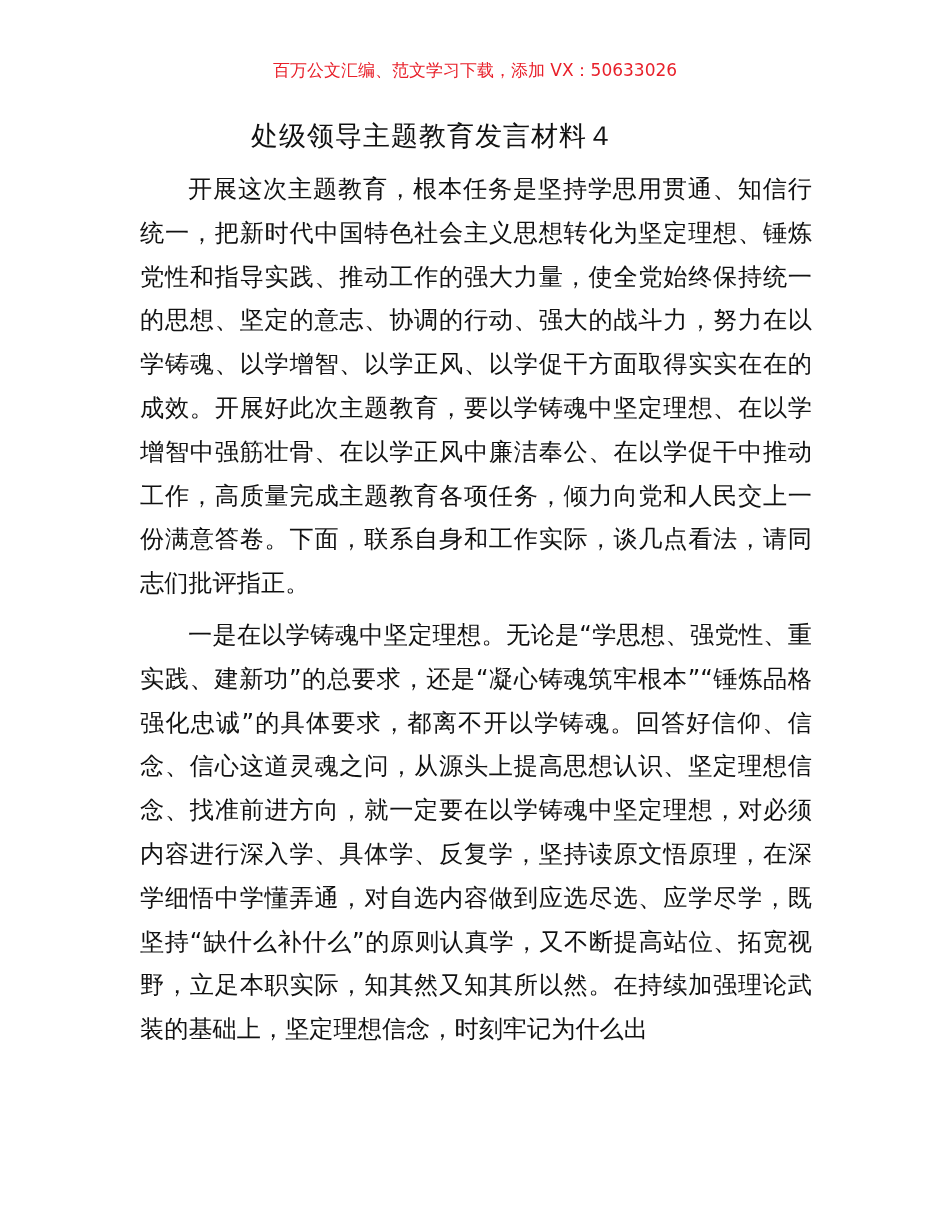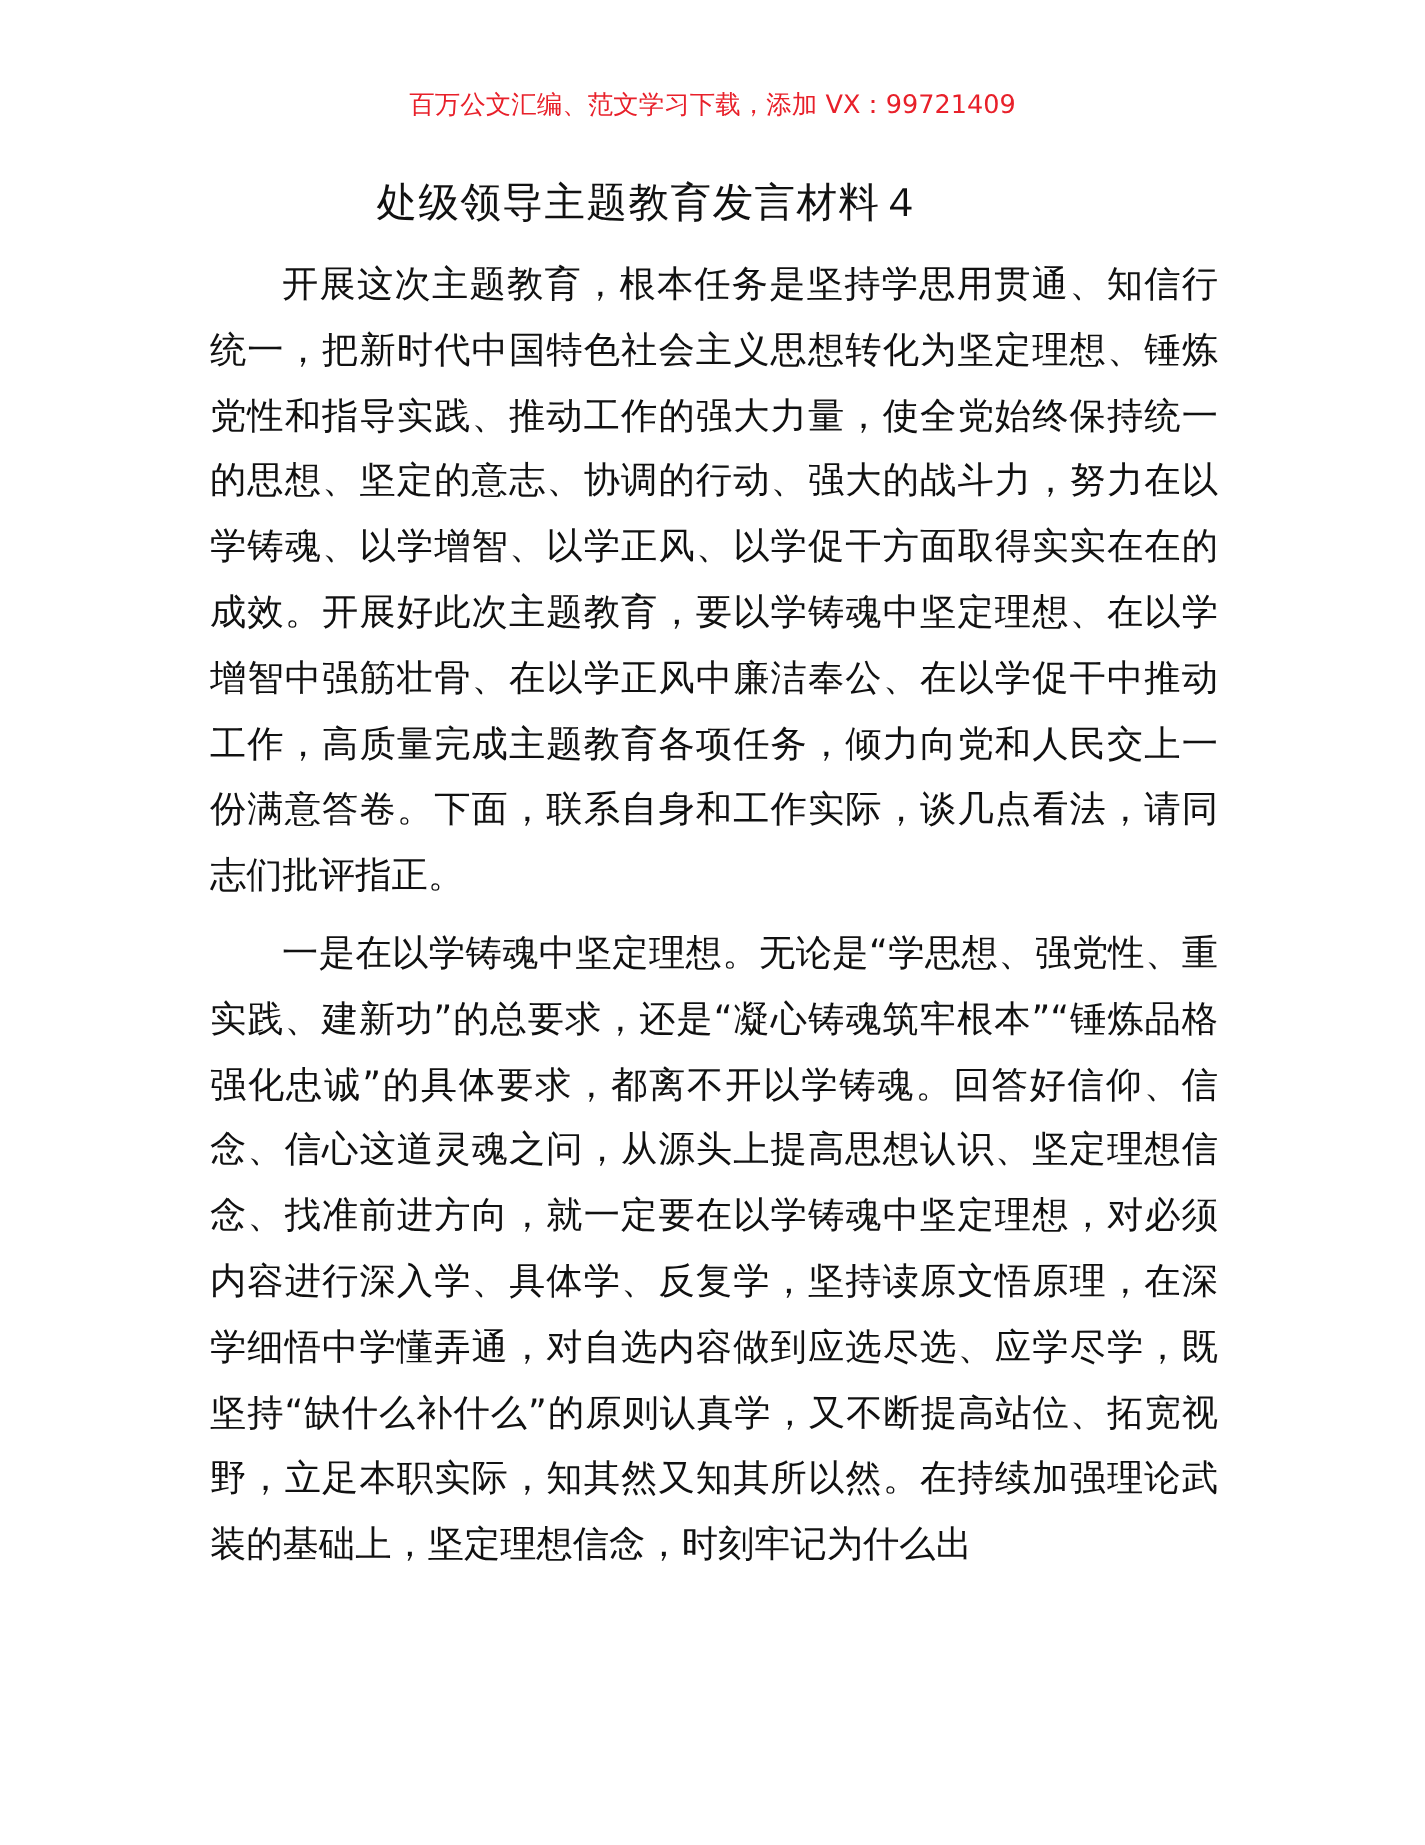--- a/index.html
+++ b/index.html
@@ -59,21 +59,21 @@
       text-align: justify;
       text-align-last: left;
     }
     .p1 { top: 168px; }
     .p2 { top: 614px; }
   </style>
 </head>
 <body>
 
 <div class="page">
-  <div class="watermark">百万公文汇编、范文学习下载，添加 VX：99721409</div>
+  <div class="watermark">百万公文汇编、范文学习下载，添加 VX：50633026</div>
 
   <div class="title">处级领导主题教育发言材料４</div>
 
   <div class="body p1">
     <p class="para">开展这次主题教育，根本任务是坚持学思用贯通、知信行统一，把新时代中国特色社会主义思想转化为坚定理想、锤炼党性和指导实践、推动工作的强大力量，使全党始终保持统一的思想、坚定的意志、协调的行动、强大的战斗力，努力在以学铸魂、以学增智、以学正风、以学促干方面取得实实在在的成效。开展好此次主题教育，要以学铸魂中坚定理想、在以学增智中强筋壮骨、在以学正风中廉洁奉公、在以学促干中推动工作，高质量完成主题教育各项任务，倾力向党和人民交上一份满意答卷。下面，联系自身和工作实际，谈几点看法，请同志们批评指正。</p>
   </div>
 
   <div class="body p2">
     <p class="para">一是在以学铸魂中坚定理想。无论是“学思想、强党性、重实践、建新功”的总要求，还是“凝心铸魂筑牢根本”“锤炼品格强化忠诚”的具体要求，都离不开以学铸魂。回答好信仰、信念、信心这道灵魂之问，从源头上提高思想认识、坚定理想信念、找准前进方向，就一定要在以学铸魂中坚定理想，对必须内容进行深入学、具体学、反复学，坚持读原文悟原理，在深学细悟中学懂弄通，对自选内容做到应选尽选、应学尽学，既坚持“缺什么补什么”的原则认真学，又不断提高站位、拓宽视野，立足本职实际，知其然又知其所以然。在持续加强理论武装的基础上，坚定理想信念，时刻牢记为什么出</p>
   </div>

